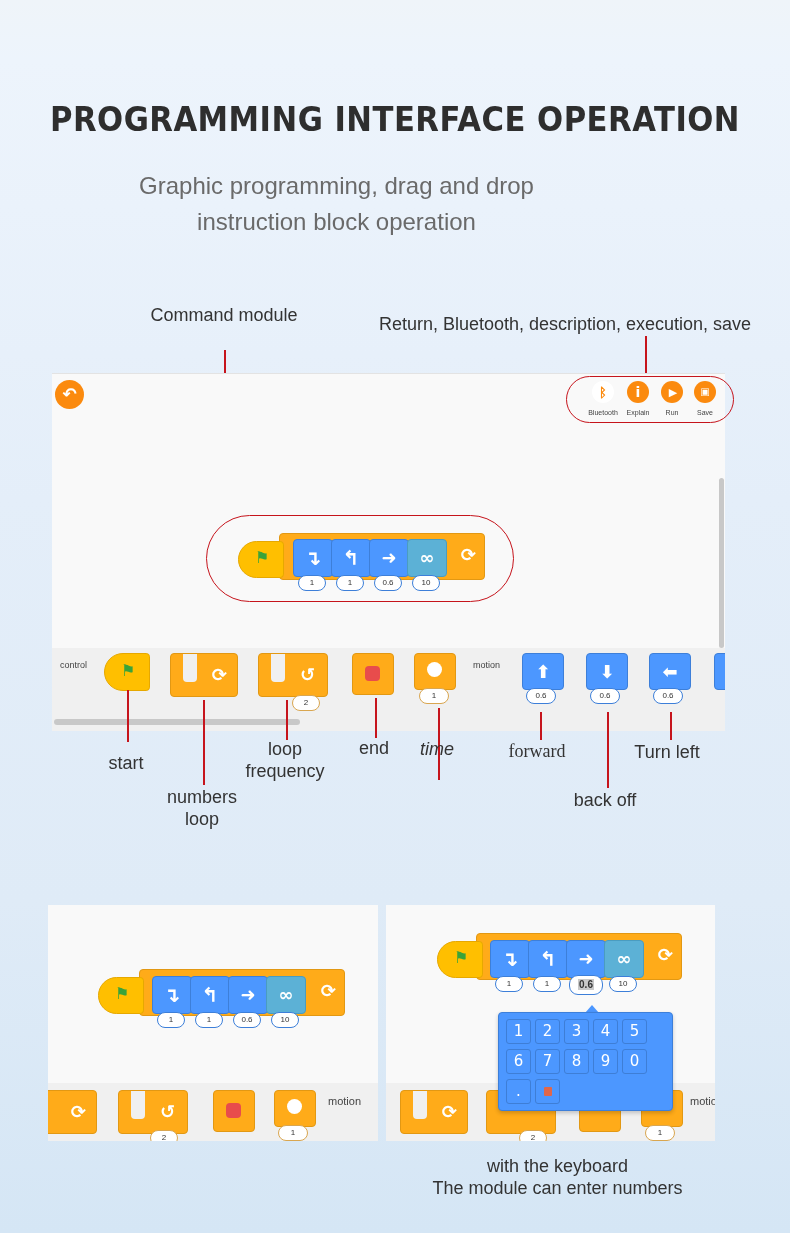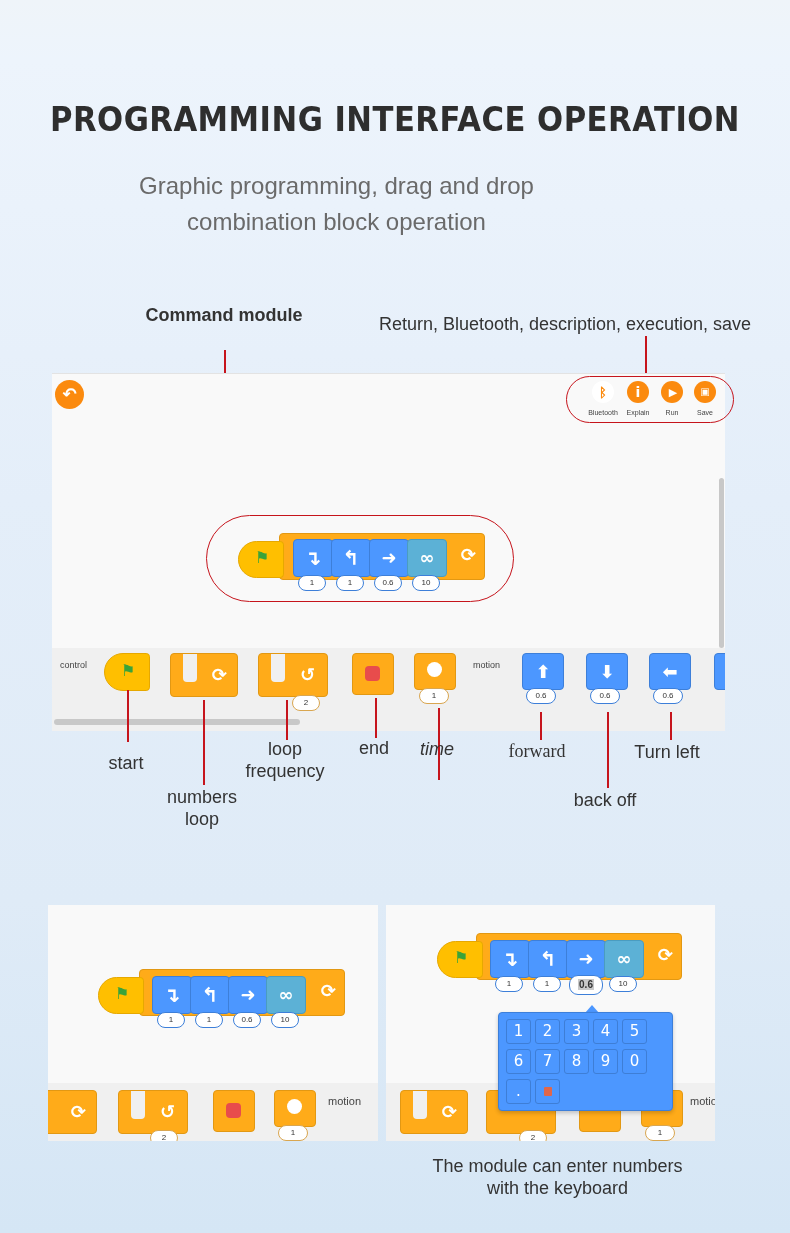--- a/index.html
+++ b/index.html
@@ -30,24 +30,24 @@
   .glyph{font-family:"DejaVu Sans",sans-serif;font-weight:bold;line-height:1;}
   .key{position:absolute;width:23px;height:23px;border:1px solid #3e7ed6;border-radius:3px;background:#4c97ff;
     color:#fff;font-size:15px;text-align:center;line-height:23px;font-family:"DejaVu Sans",sans-serif;}
 </style>
 </head>
 <body>
 
 <div class="abs title">PROGRAMMING INTERFACE OPERATION</div>
 <div class="abs subtitle">
   <div>Graphic programming, drag and drop</div>
-  <div>combination block operation</div>
-</div>
-
-<div class="abs note" style="left:124px;top:304px;width:200px;font-weight:bold;">
+  <div>instruction block operation</div>
+</div>
+
+<div class="abs note" style="left:124px;top:304px;width:200px;">
   <div>Command module</div>
 </div>
 <div class="abs note" style="left:360px;top:313px;width:410px;">Return, Bluetooth, description, execution, save</div>
 
 <div class="red-v" style="left:224px;top:350px;height:83px;"></div>
 <div class="red-h" style="left:224px;top:431px;width:130px;"></div>
 <div class="red-v" style="left:352px;top:431px;height:86px;"></div>
 <div class="red-v" style="left:645px;top:336px;height:42px;"></div>
 
 <div class="panel" style="left:52px;top:373px;width:673px;height:357px;border-top:1px solid #e3e3e3;">
@@ -280,15 +280,15 @@
     <div class="key" style="left:7px;top:66px;">.</div>
     <div class="key" style="left:36px;top:66px;">
       <span style="display:inline-block;width:8px;height:9px;background:#e0674b;border-radius:1px;vertical-align:middle;"></span>
     </div>
   </div>
 </div>
 
 <div class="abs note" style="left:48px;top:1155px;width:316px;">
 </div>
 <div class="abs note" style="left:386px;top:1155px;width:343px;">
+  <div>with the keyboard</div>
   <div>The module can enter numbers</div>
-  <div>with the keyboard</div>
 </div>
 
 </body></html>

